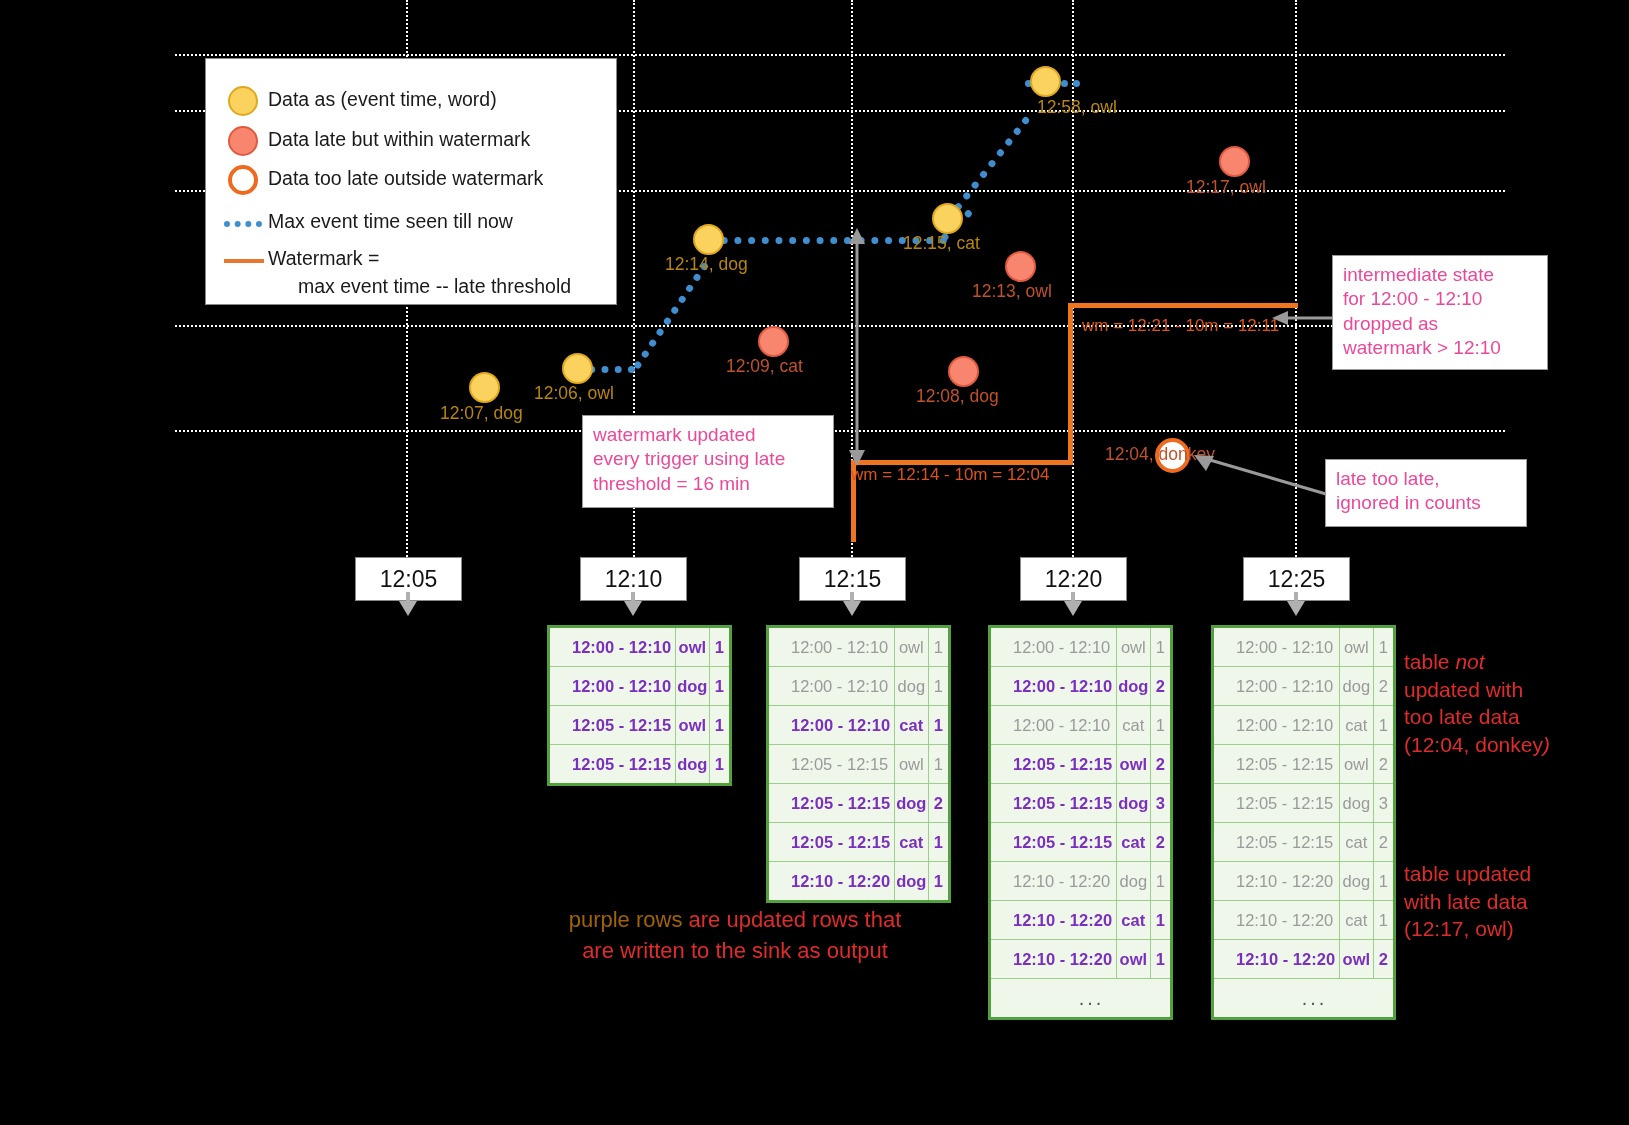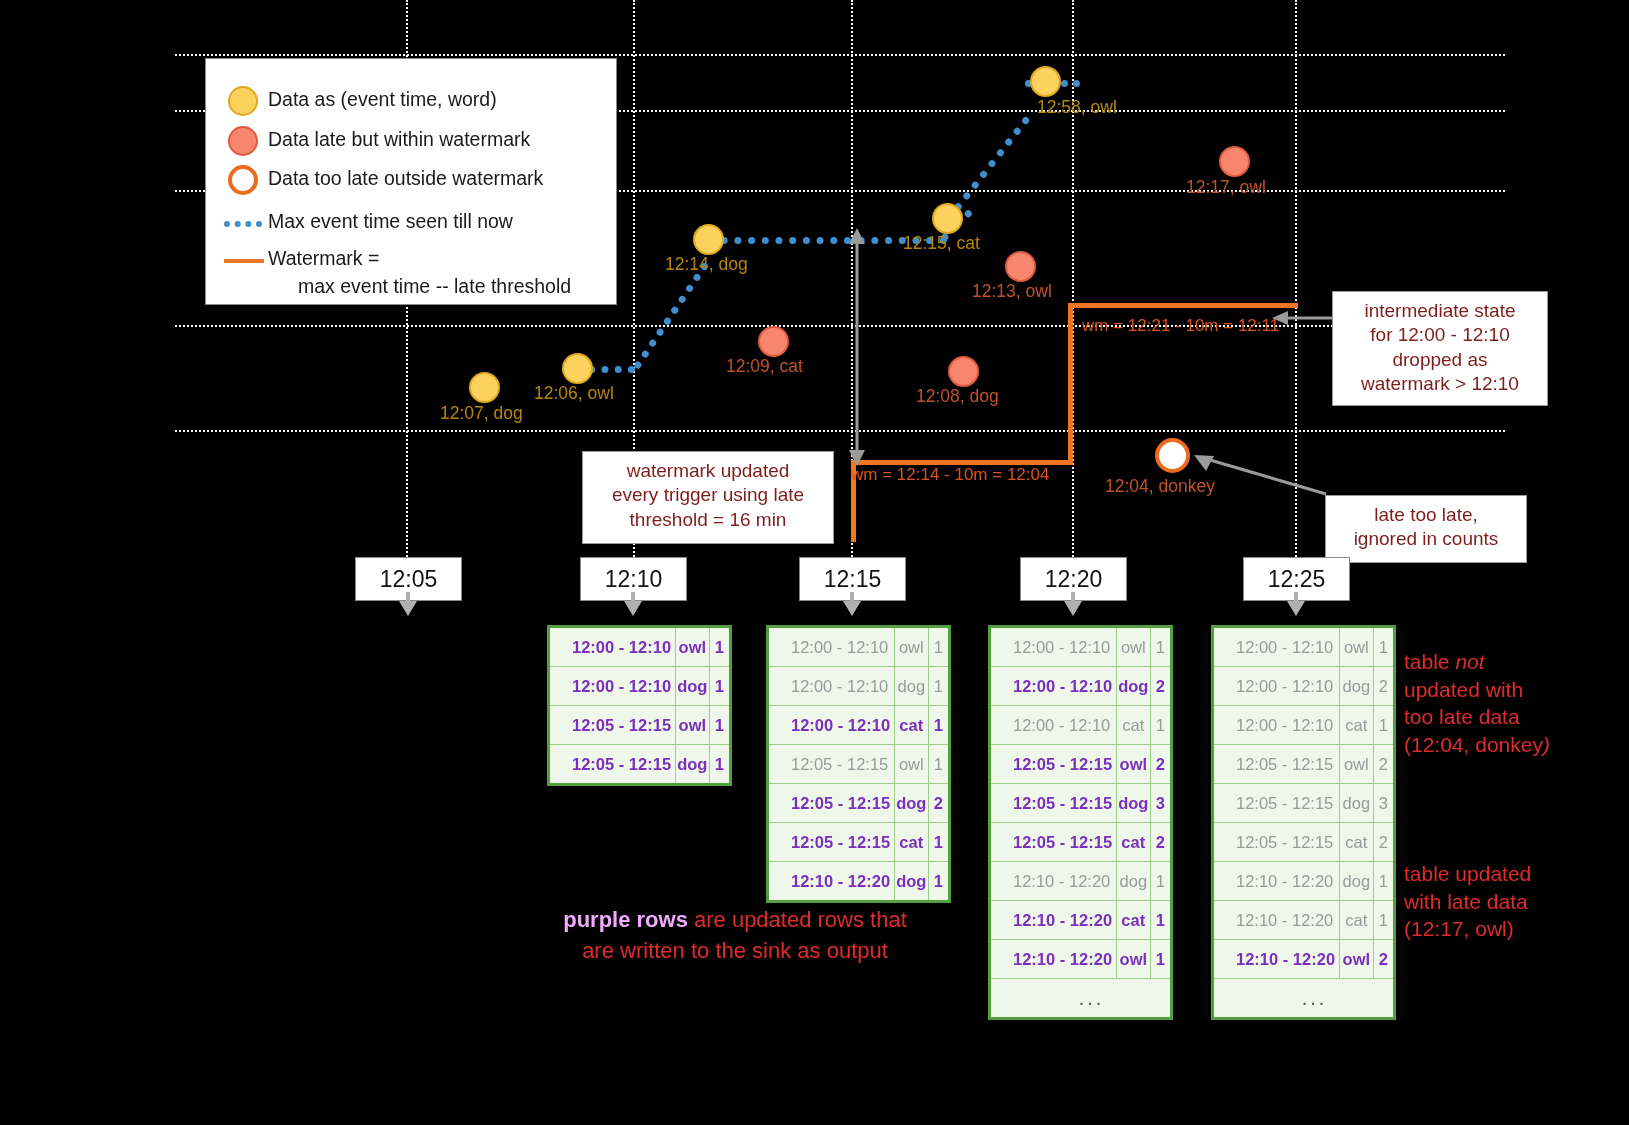--- a/index.html
+++ b/index.html
@@ -31,22 +31,22 @@
 
   
   .seg{position:absolute;height:0;border-top:7px dotted #3f8fd0;transform-origin:0 0;}
 
   
   .wm{position:absolute;background:#ef7521;}
   .wmlabel{position:absolute;font-size:17px;color:#d8541b;white-space:nowrap;background:transparent;}
 
   
   .callout{position:absolute;background:#fff;border:1px solid #999;
-           font-size:19px;color:#7f1d1d;text-align:center;line-height:1.28;
-           padding:7px 10px;box-sizing:border-box;margin-top:36px;}
+           font-size:19px;color:#ec4899;text-align:left;line-height:1.28;
+           padding:7px 10px;box-sizing:border-box;}
 
   
   .arrow{position:absolute;}
 
   
   .timebox{position:absolute;width:105px;height:42px;background:#fff;border:1px solid #888;
            font-size:23px;color:#111;display:flex;align-items:center;justify-content:center;margin-top:8px;}
 
   
   .tbl{position:absolute;border:3px solid #53a03e;background:#eef7ea;box-sizing:border-box;}
@@ -58,21 +58,21 @@
   .grayrow .c-win,.grayrow .c-word,.grayrow .c-cnt{color:#9a9a9a;}
   .purplerow .c-win,.purplerow .c-word,.purplerow .c-cnt{color:#7b2fbe;font-weight:bold;}
   .dots{justify-content:center;width:100%;color:#555;font-size:20px;letter-spacing:3px;}
 
   
   .rednote{position:absolute;color:#e02b2b;font-size:21px;line-height:1.32;}
   .ital{font-style:italic;}
 
   
   .bnote{position:absolute;font-size:22px;line-height:1.4;}
-  .bpurple{color:#f0abfc;font-weight:bold;}
+  .bpurple{color:#a16207;font-weight:normal;}
   .bred{color:#e02b2b;}
 </style>
 </head>
 <body>
 
 <div id="stage">
 
   <div class="gridline vline" style="left:406px;top:0;height:560px;"></div>
   <div class="gridline vline" style="left:633px;top:0;height:560px;"></div>
   <div class="gridline vline" style="left:851px;top:0;height:560px;"></div>
@@ -138,21 +138,21 @@
   <div class="pt salmon" style="left:1005px;top:251px;"></div>
   <div class="ptlabel salmon" style="left:972px;top:281px;">12:13, owl</div>
 
   <div class="pt salmon" style="left:948px;top:356px;"></div>
   <div class="ptlabel salmon" style="left:916px;top:386px;">12:08, dog</div>
 
   <div class="pt salmon" style="left:1219px;top:146px;"></div>
   <div class="ptlabel salmon" style="left:1186px;top:177px;">12:17, owl</div>
 
   <div class="pt hollow" style="left:1155px;top:438px;"></div>
-  <div class="ptlabel hollow" style="left:1105px;top:476px;">12:04, donkey</div>
+  <div class="ptlabel hollow" style="left:1105px;top:444px;">12:04, donkey</div>
 
   <svg class="arrow" style="left:845px;top:228px;" width="24" height="238">
     <line x1="12" y1="12" x2="12" y2="226" stroke="#9a9a9a" stroke-width="3"></line>
     <polygon points="12,0 4,16 20,16" fill="#9a9a9a"></polygon>
     <polygon points="12,238 4,222 20,222" fill="#9a9a9a"></polygon>
   </svg>
 
   <div class="callout" style="left:1332px;top:255px;width:216px;height:115px;">
     <span style="white-space:pre-line;">intermediate state
 for 12:00 - 12:10

